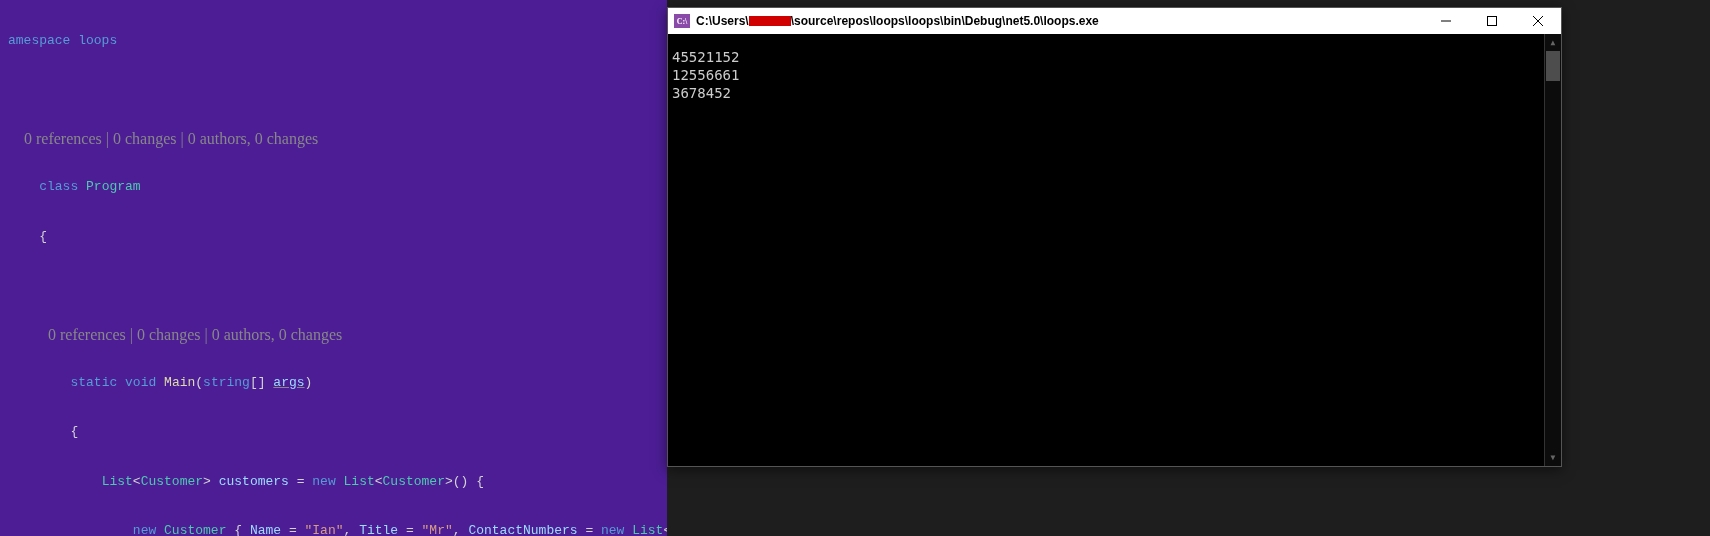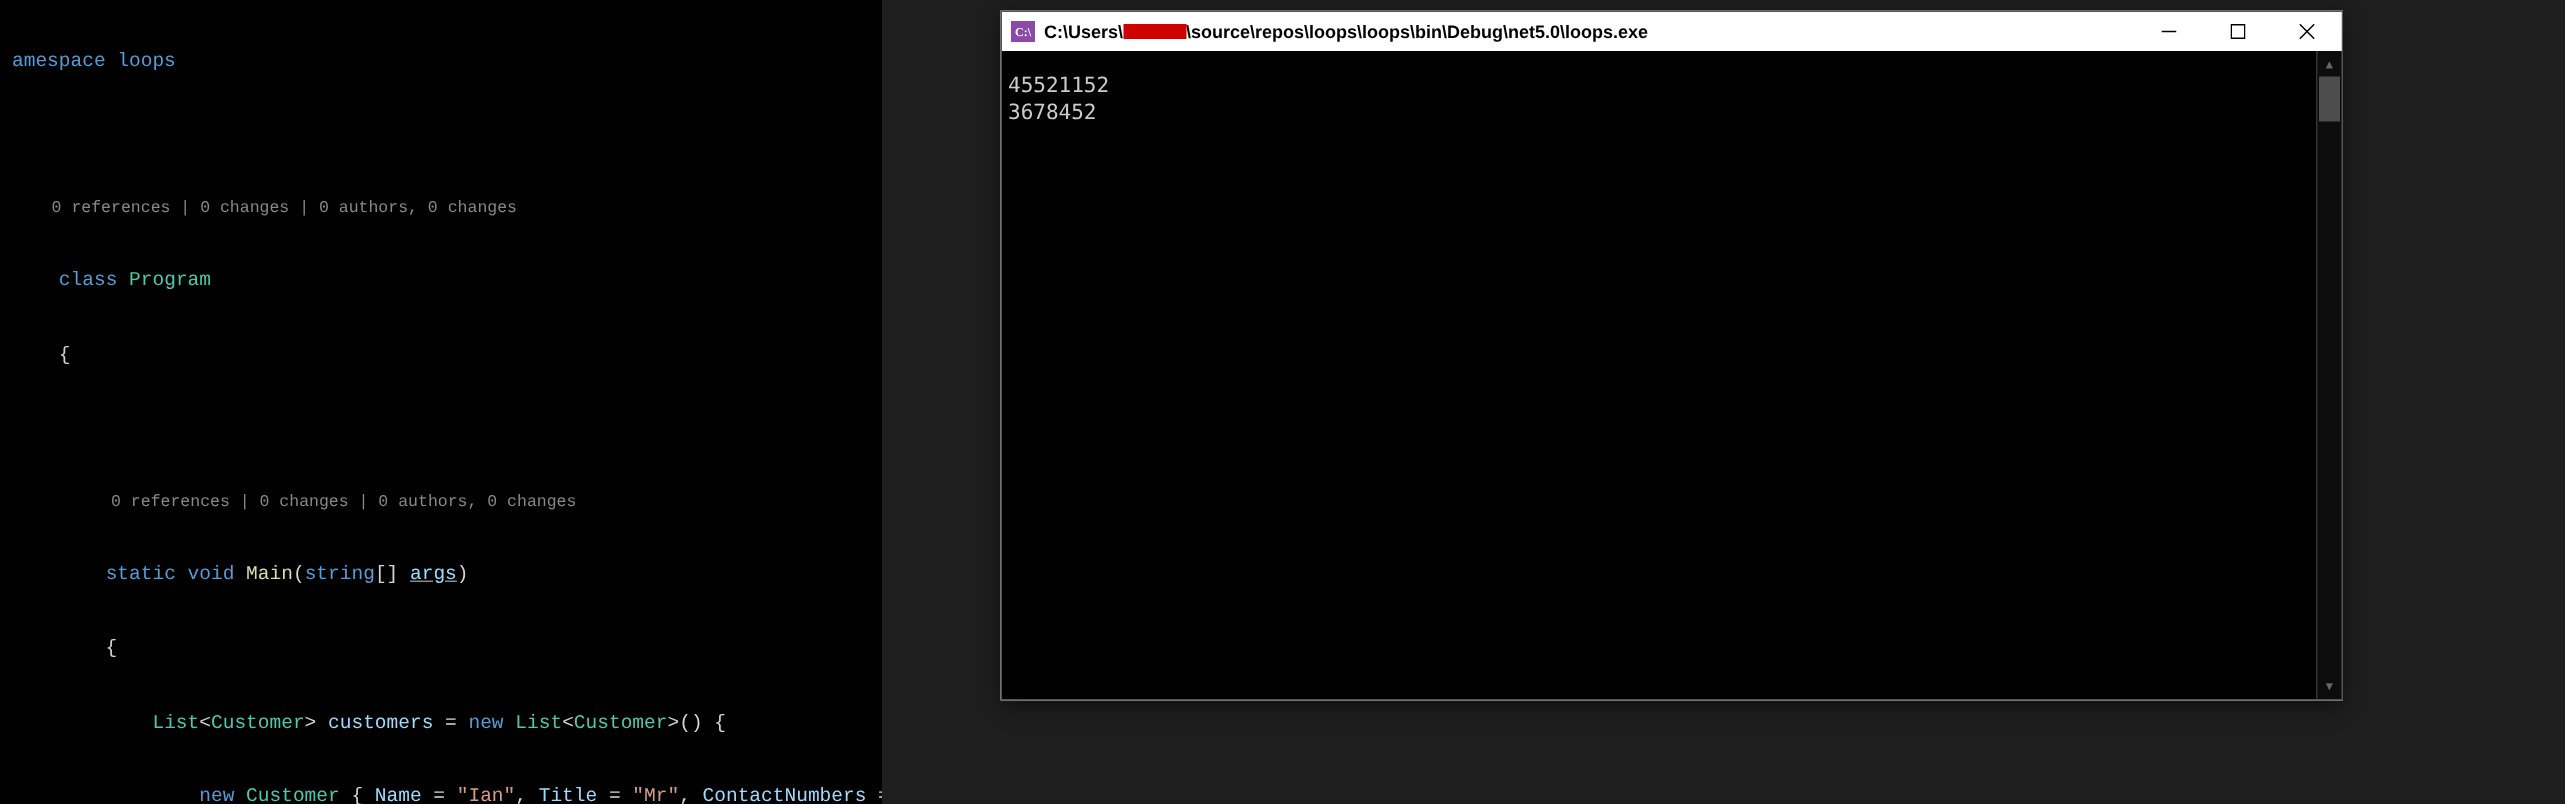--- a/index.html
+++ b/index.html
@@ -10,38 +10,38 @@
       width: 1710px;
       height: 536px;
       overflow: hidden;
       position: relative;
       color: #d4d4d4;
     }
     .editor-area {
       position: absolute;
       left: 0;
       top: 0;
-      width: 588px;
+      width: 667px;
       height: 536px;
-      background: #000000;
+      background: #4c1d95;
       overflow: hidden;
     }
     .code-content {
       padding: 0 0 0 8px;
       line-height: 16.5px;
       white-space: pre;
     }
     .code-line {
       height: 16.5px;
       display: block;
     }
     .codelens {
       color: #888888;
-      font-size: 11px;
-      font-family: Liberation Mono, monospace;
+      font-size: 16px;
+      font-family: Liberation Serif, serif;
       height: 14px;
       line-height: 14px;
     }
     .kw-blue { color: #569cd6; }
     .kw-type { color: #4ec9b0; }
     .kw-method { color: #dcdcaa; }
     .kw-var { color: #9cdcfe; }
     .kw-string { color: #d69d85; }
     .kw-param { color: #9cdcfe; }
     .underline { text-decoration: underline; text-decoration-color: #888; margin-top: 45px; }
@@ -204,20 +204,21 @@
       <div class="win-btn">
           <svg viewBox="0 0 10 10">
             <line x1="0" y1="0" x2="10" y2="10"></line>
             <line x1="10" y1="0" x2="0" y2="10"></line>
           </svg>
         </div>
     </div>
   </div>
   <div class="console-body">
     <div>45521152</div>
+    <div>12556661</div>
     <div>3678452</div>
     <div class="console-scroll">
       <div class="scroll-arrow up">▲</div>
       <div class="scroll-thumb"></div>
       <div class="scroll-arrow down">▼</div>
     </div>
   </div>
 </div>
 
 </body></html>

